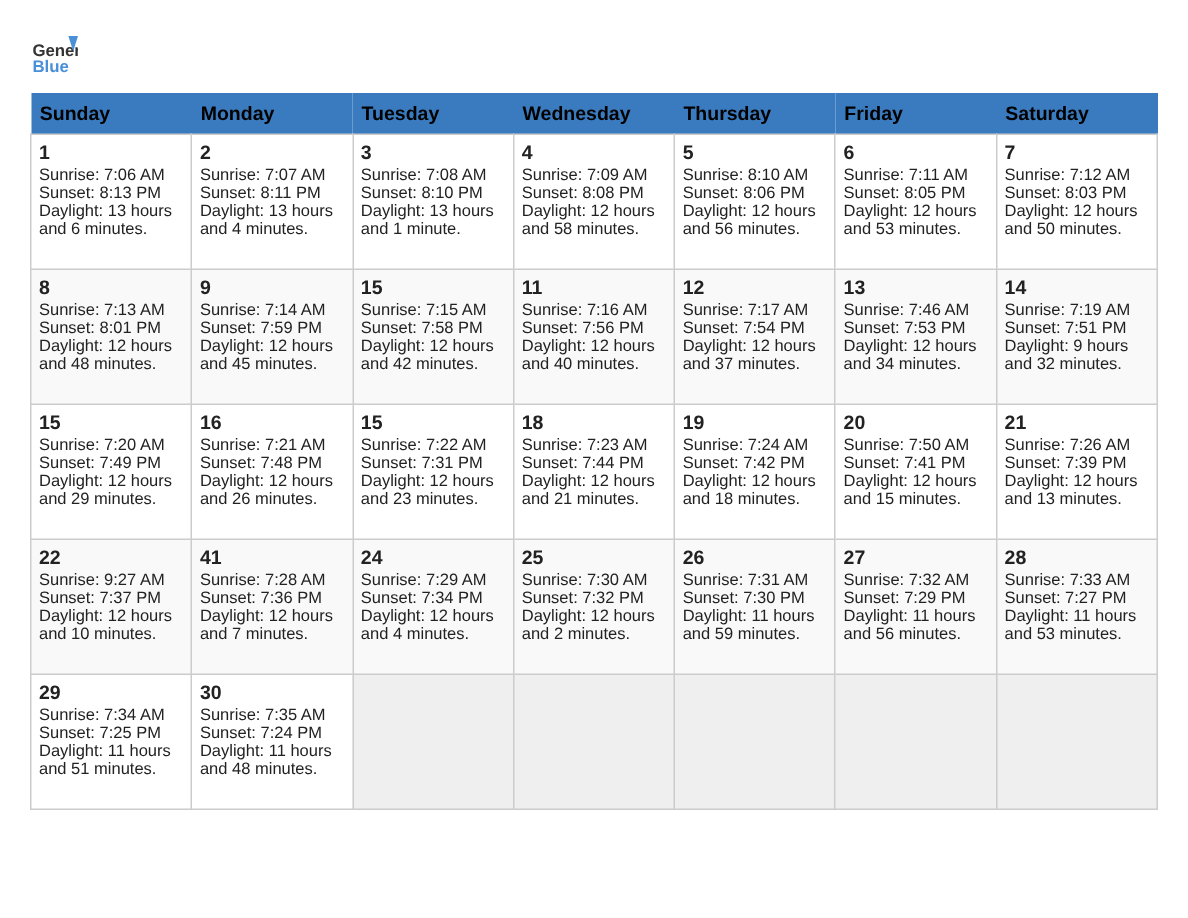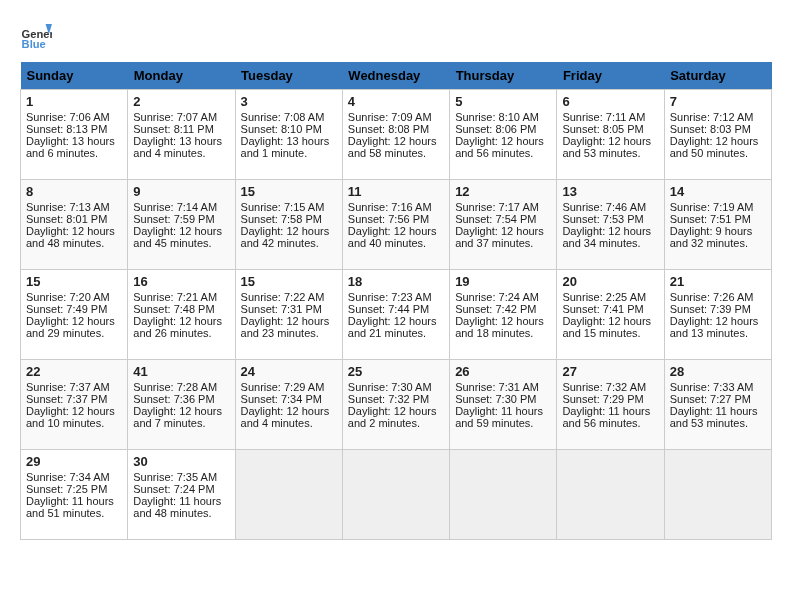--- a/index.html
+++ b/index.html
@@ -221,35 +221,35 @@
         <span>Daylight: 12 hours and 21 minutes.</span>
       </td>
         <td>
         <span class="day-num">19</span>
         <span>Sunrise: 7:24 AM</span><br>
         <span>Sunset: 7:42 PM</span><br>
         <span>Daylight: 12 hours and 18 minutes.</span>
       </td>
         <td>
         <span class="day-num">20</span>
-        <span>Sunrise: 2:25 AM</span><br>
+        <span>Sunrise: 7:50 AM</span><br>
         <span>Sunset: 7:41 PM</span><br>
         <span>Daylight: 12 hours and 15 minutes.</span>
       </td>
         <td>
         <span class="day-num">21</span>
         <span>Sunrise: 7:26 AM</span><br>
         <span>Sunset: 7:39 PM</span><br>
         <span>Daylight: 12 hours and 13 minutes.</span>
       </td>
       </tr>
       <tr>
         <td>
         <span class="day-num">22</span>
-        <span>Sunrise: 7:37 AM</span><br>
+        <span>Sunrise: 9:27 AM</span><br>
         <span>Sunset: 7:37 PM</span><br>
         <span>Daylight: 12 hours and 10 minutes.</span>
       </td>
         <td>
         <span class="day-num">41</span>
         <span>Sunrise: 7:28 AM</span><br>
         <span>Sunset: 7:36 PM</span><br>
         <span>Daylight: 12 hours and 7 minutes.</span>
       </td>
         <td>

